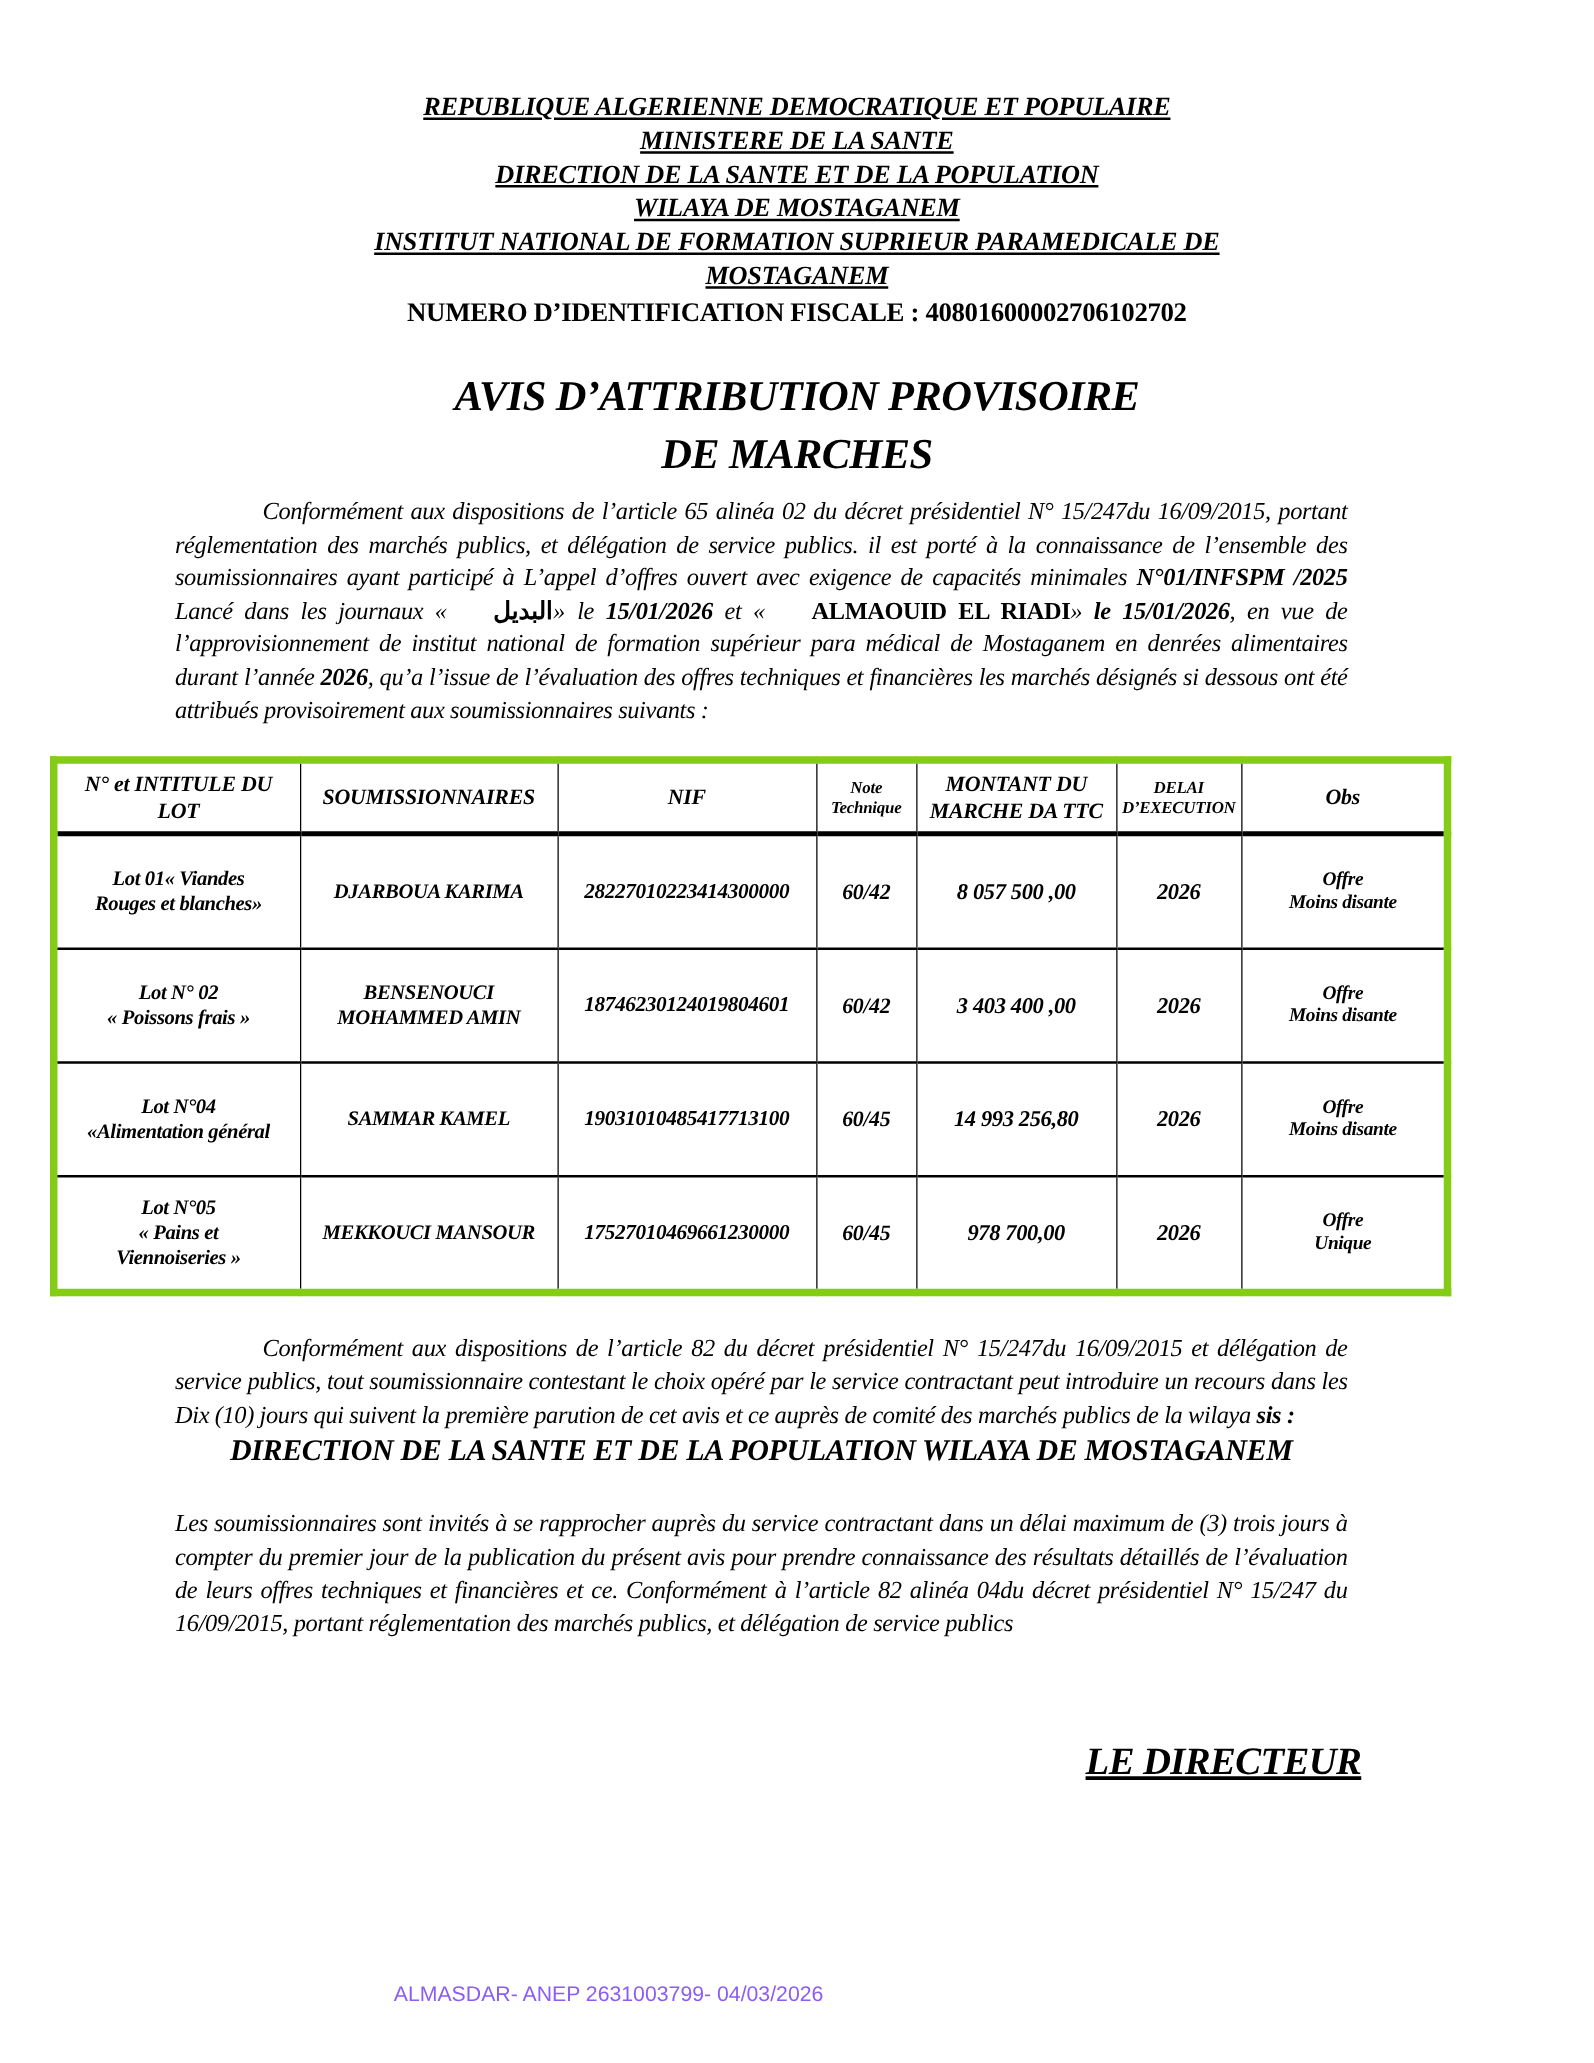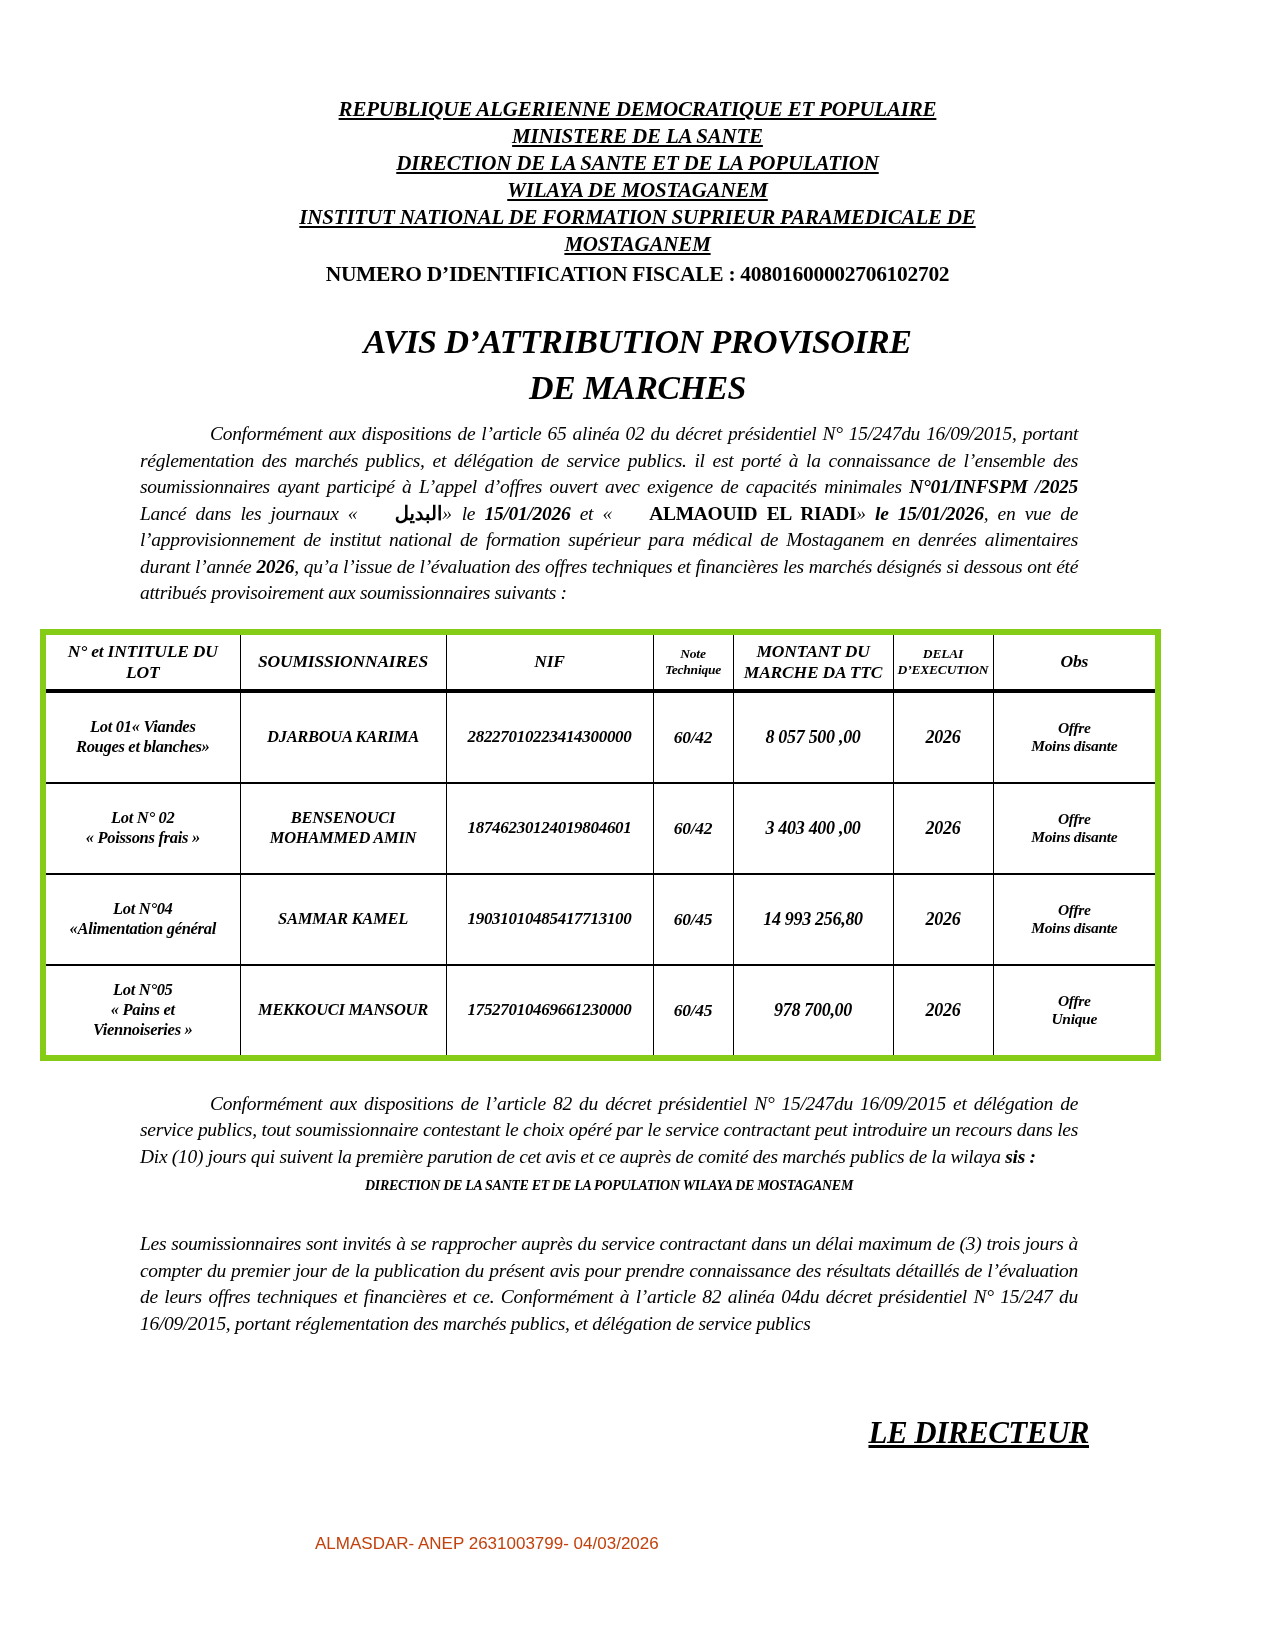--- a/index.html
+++ b/index.html
@@ -3,21 +3,21 @@
 <meta charset="utf-8">
 <style>
   html,body { margin:0; padding:0; background:#e8e8e8; }
   .page {
     position:relative; width:1275px; height:1650px; margin:0 auto;
     background:#ffffff; color:#000;
     font-family:"Liberation Serif", serif;
     overflow:hidden;
   }
   
-  .doc-header { padding-top:96px; text-align:center; }
+  .doc-header { padding-top:72px; text-align:center; }
   .header-line {
     font-size:21px; font-weight:bold; font-style:italic; line-height:27px;
     letter-spacing:-0.2px;
   }
   .header-line span { text-decoration:underline; }
   .nif-line {
     font-size:21.5px; font-weight:bold; font-style:normal; line-height:29px;
     letter-spacing:-0.3px; margin-top:2px;
   }
   
@@ -30,21 +30,21 @@
   .para {
     width:938px; margin-left:140px; text-align:justify;
     font-size:19.5px; font-style:italic; line-height:26.5px;
     letter-spacing:-0.3px;
   }
   .para.indent { text-indent:70px; }
   .seg-b { font-weight:bold; }
   .seg-u { font-style:normal;margin-left:28px; }
   .direction-line {
     width:938px; margin-left:140px; text-align:center;
-    font-size:14px; font-weight:bold; font-style:italic; line-height:27px;
+    font-size:24px; font-weight:bold; font-style:italic; line-height:27px;
     letter-spacing:-0.3px; margin-top:2px;
   }
   
   .doc-table {
     margin:22px 0 0 40px; width:1115px;
     border-collapse:collapse; table-layout:fixed;
     border:6px solid #84cc16;
   }
   .doc-table th, .doc-table td {
     border-left:1px solid #000; border-right:1px solid #000;
@@ -68,23 +68,23 @@
   .cell-delai { font-size:18px; }
   .cell-obs   { font-size:15.5px; }
   .upright    { font-style:normal; }
   
   .signature-row { margin-top:78px; width:1070px; text-align:right;padding-left:19px; }
   .signature {
     display:inline-block; font-size:31px; font-weight:bold; font-style:italic;
     text-decoration:underline; letter-spacing:-0.5px;
   }
   .page-footer {
-    position:absolute; left:315px; top:1534px;
+    position:absolute; left:315px; top:1586px;
     font-family:"Liberation Sans", sans-serif;
-    font-size:17px; color:#c2410c;
+    font-size:17px; color:#8b5cf6;
   }
   .spacer-p2 { height:30px; }
   .spacer-p3 { height:32px; }
 </style>
 </head>
 <body>
 
 <div class="page">
 
   <div class="doc-header">

